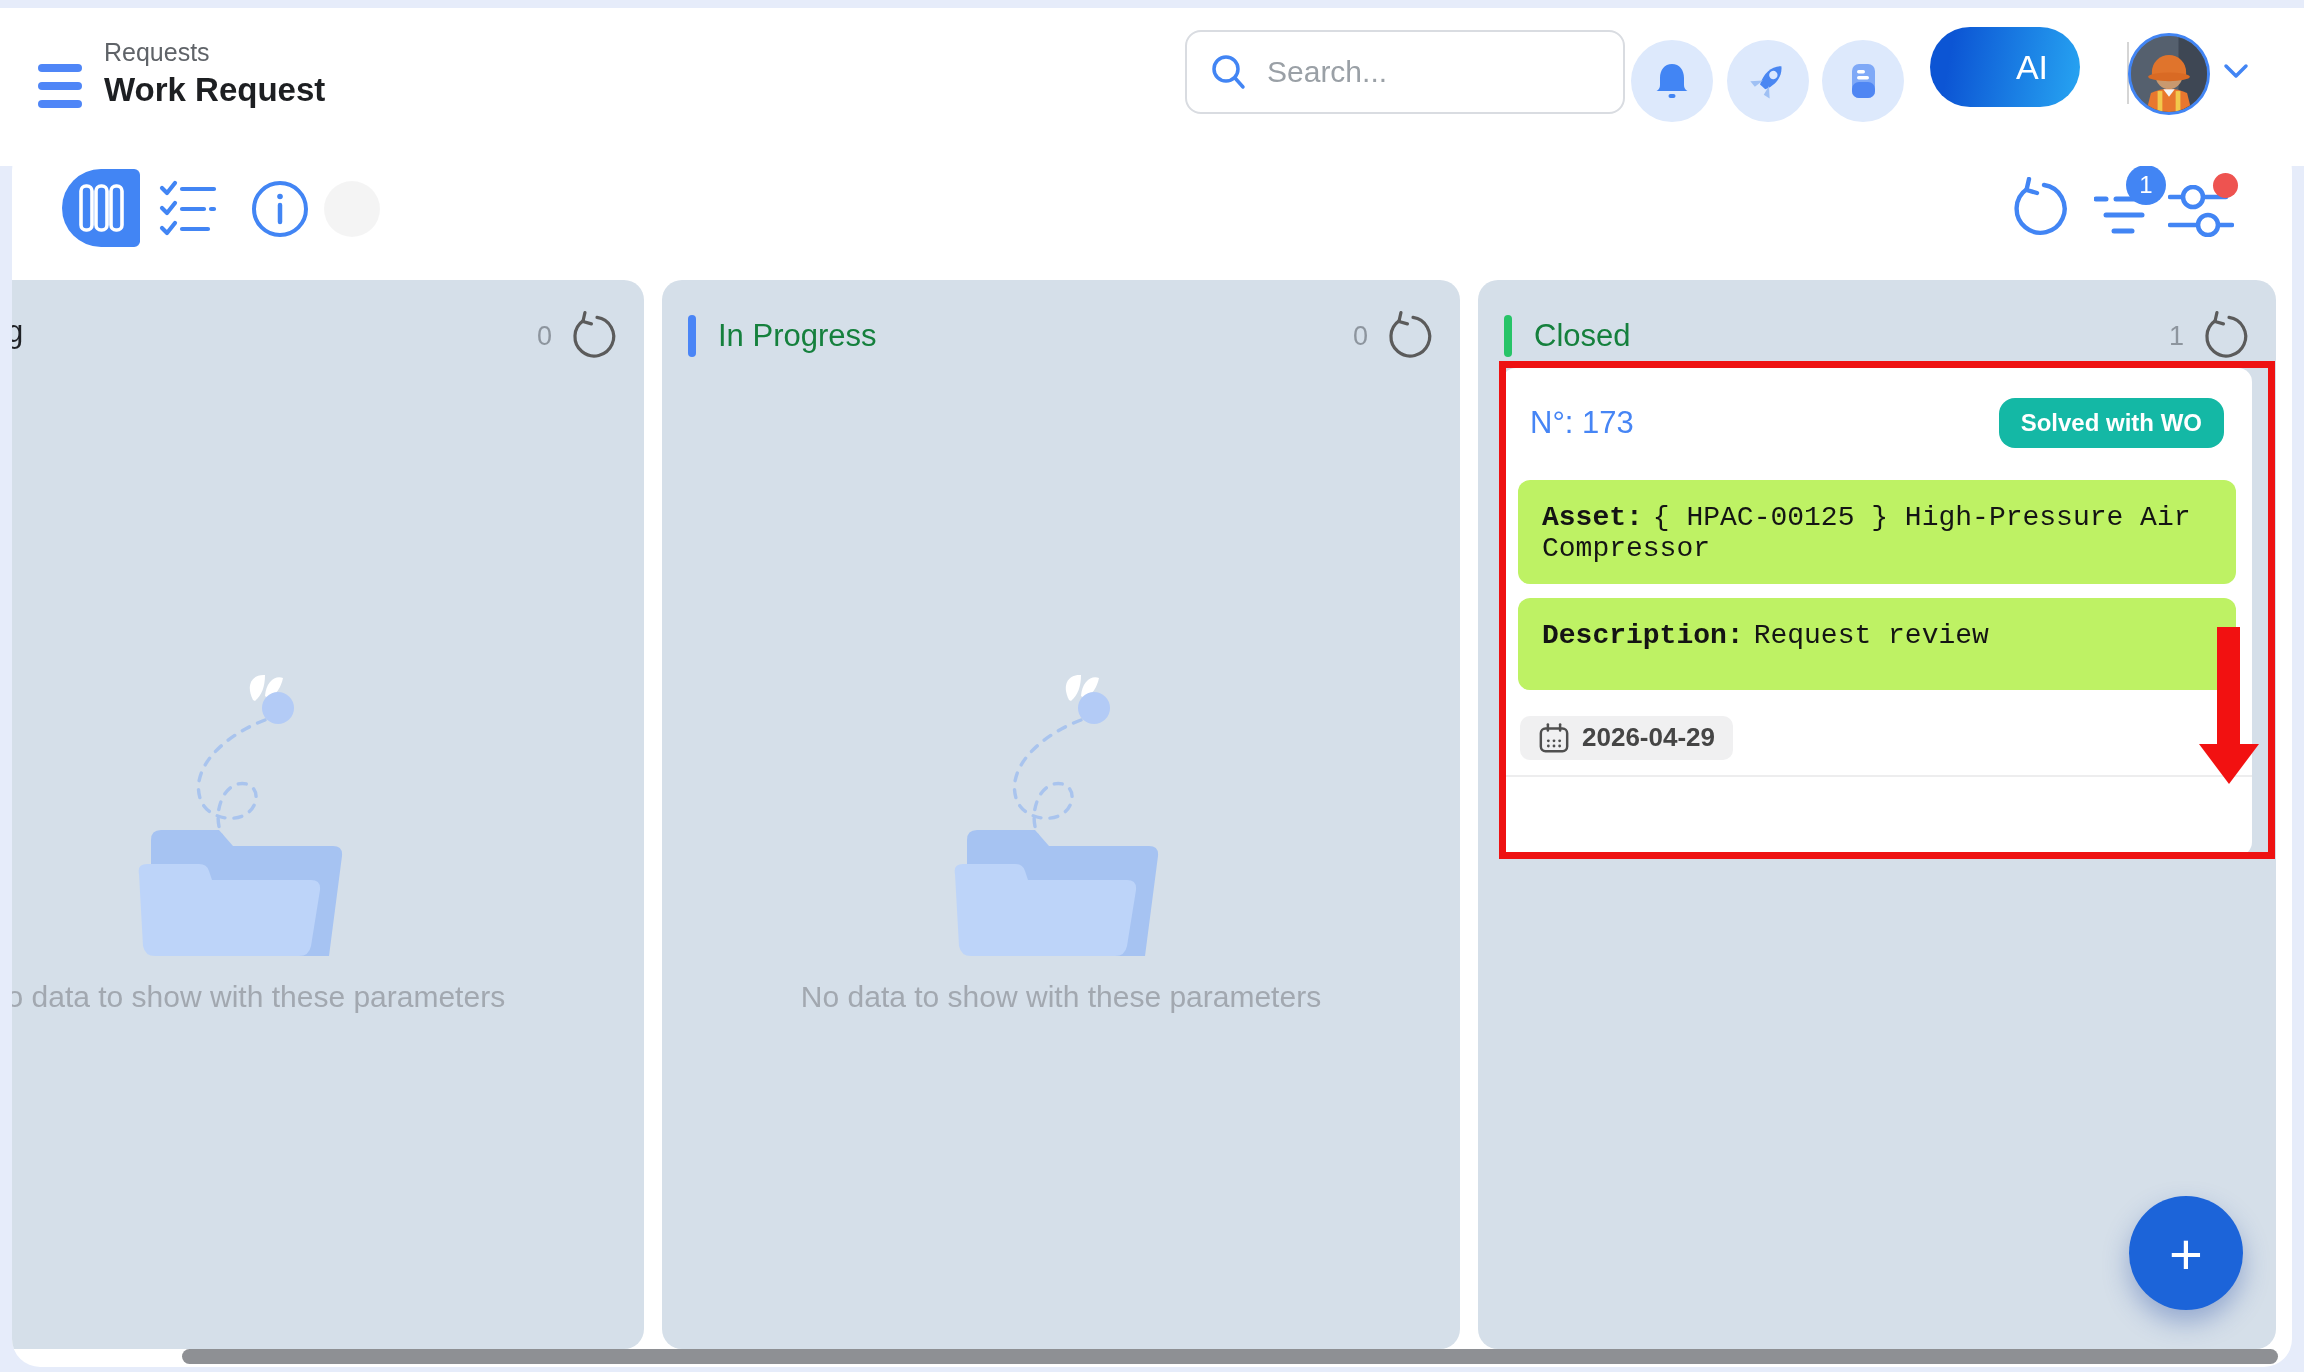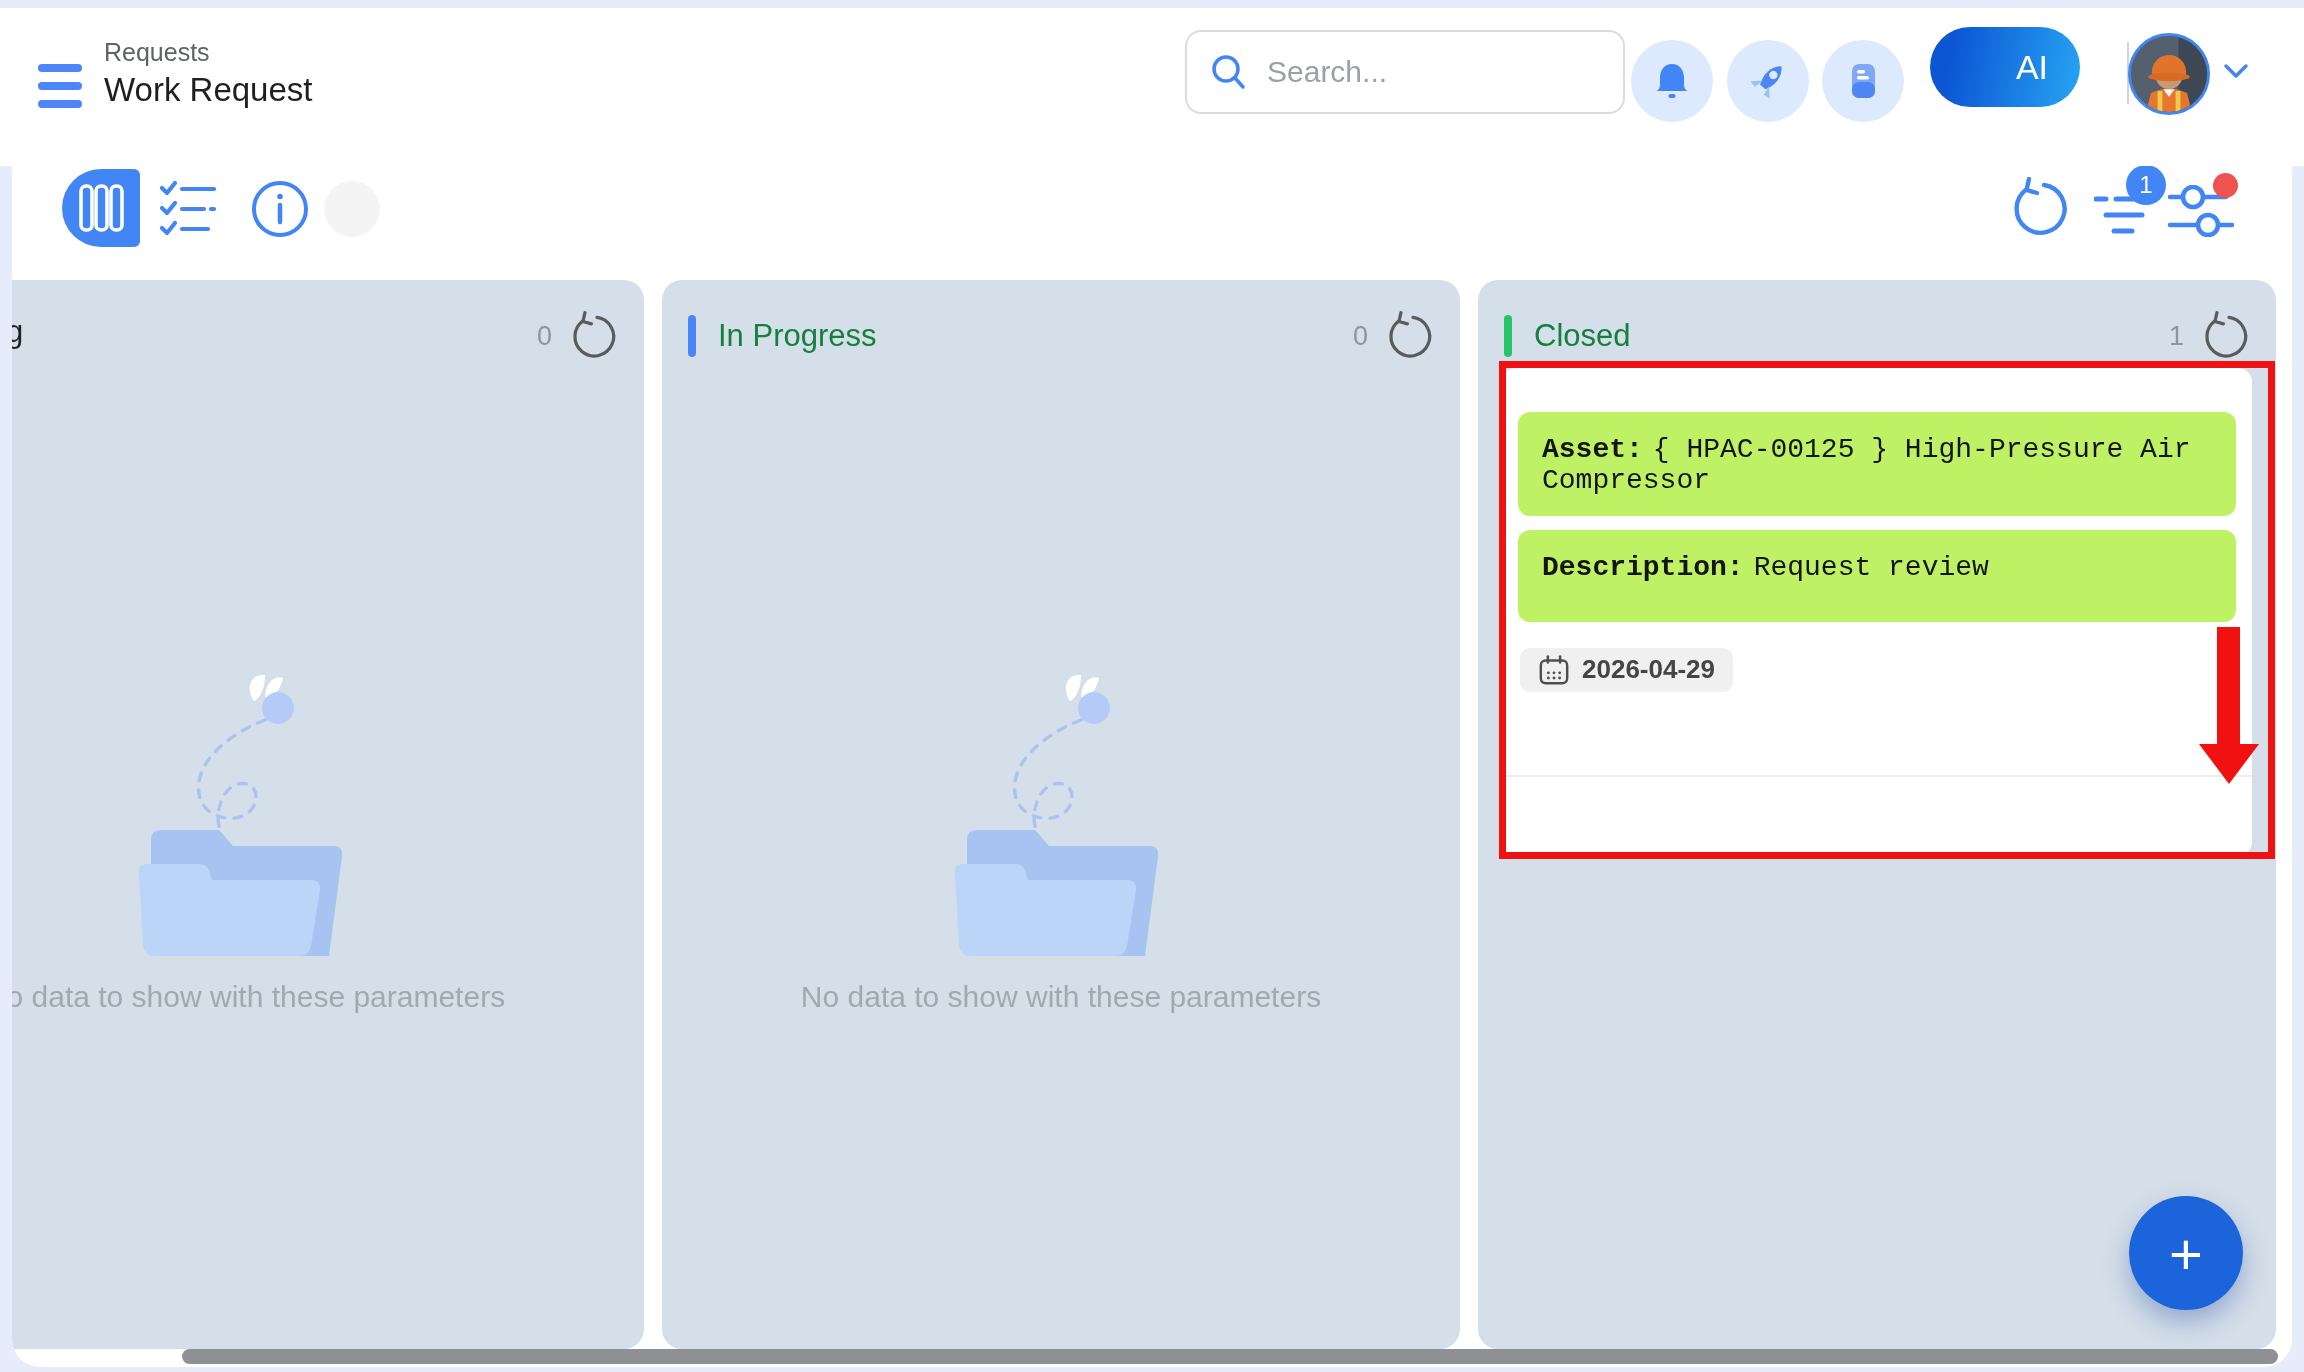--- a/index.html
+++ b/index.html
@@ -12,21 +12,21 @@
   }
   
   .header {
     position: absolute; left:0; top:8px; width:2304px; height:158px;
     background:#ffffff; z-index:10;
   }
   .menu-btn { position:absolute; left:38px; top:56px; width:44px; height:44px; cursor:pointer; }
   .menu-btn .bar { width:44px; height:8px; border-radius:4px; background:#4f86f7; margin-bottom:10px; }
   .title-block { position:absolute; left:104px; top:30px; }
   .breadcrumb { font-size:25px; color:#5f6368; }
-  .page-title { font-size:33px; color:#1d1f22; font-weight:400; margin-top:4px; }
+  .page-title { font-size:33px; color:#1d1f22; font-weight:700; margin-top:4px; }
   .search-box {
     position:absolute; left:1185px; top:22px; width:440px; height:84px;
     background:#fff; border:2px solid #d9dce1; border-radius:16px;
     display:flex; align-items:center; padding:0 20px; gap:16px;
   }
   .search-box input {
     border:none; outline:none; font-size:30px; color:#333; width:100%;
     font-family:"Liberation Sans", sans-serif; background:transparent;
   }
   .search-box input::placeholder { color:#9aa0a6; }
@@ -336,20 +336,24 @@
         <span style="display:flex;cursor:pointer;">
           <svg width="50" height="50" viewBox="0 0 62 62" fill="none" stroke="#5b5b5b" stroke-width="4" stroke-linecap="round" stroke-linejoin="round">
             <path d="M19 12 A 24 24 0 1 0 36 8"></path>
             <path d="M21 2 L18.5 13 L29 16"></path>
           </svg>
         </span>
       </div>
     </div>
 
     <div class="card">
+      <div class="card-row1">
+        <span class="card-number">N°: 173</span>
+        <span class="status-badge">Solved with WO</span>
+      </div>
       <div class="card-section">
         <span class="sec-label">Asset:</span><span>{ HPAC-00125 } High-Pressure Air Compressor</span>
       </div>
       <div class="card-section desc">
         <span class="sec-label">Description:</span><span>Request review</span>
       </div>
       <div class="date-chip">
         <span style="display:flex;">
           <svg width="32" height="32" viewBox="0 0 34 34" fill="none" stroke="#4f4f4f" stroke-width="2.6" stroke-linecap="round">
             <rect x="3" y="7" width="28" height="24" rx="5"></rect>

